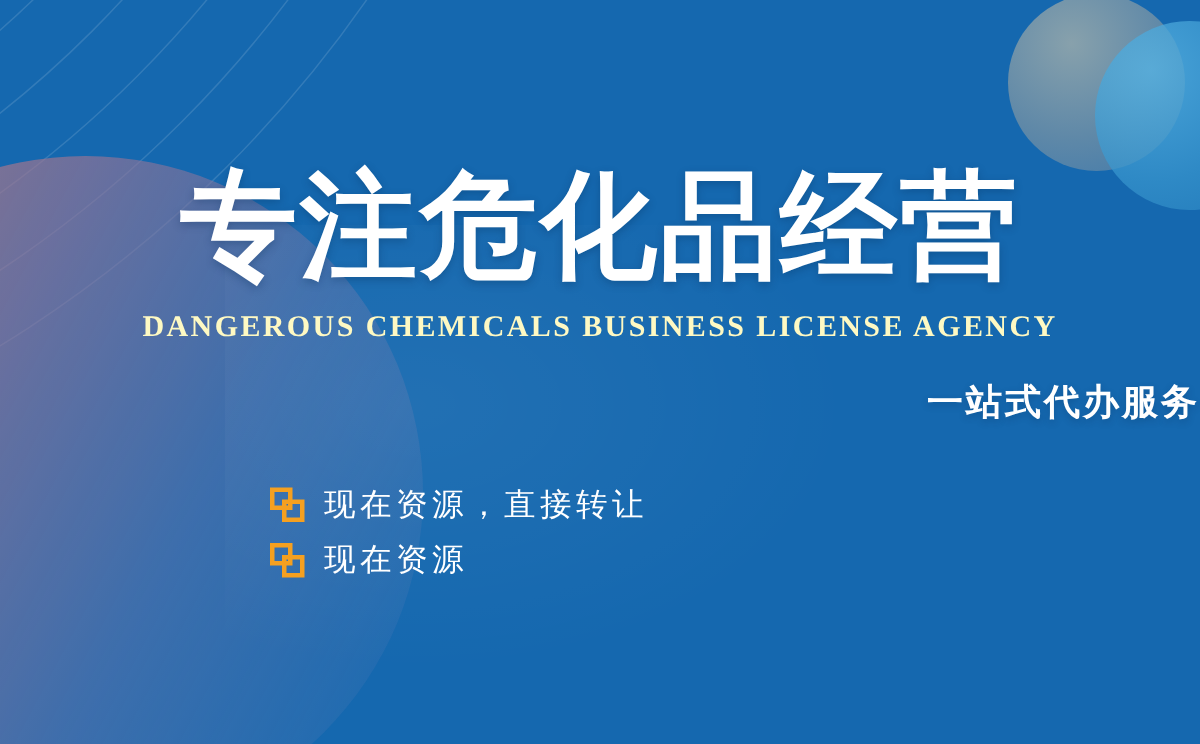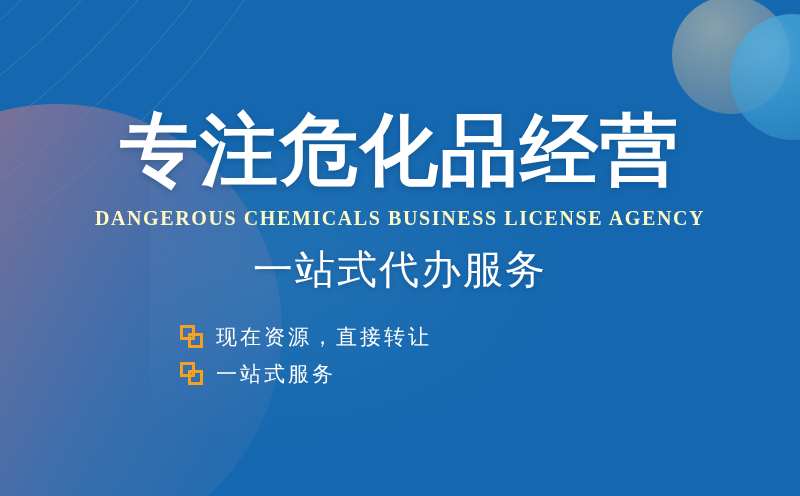--- a/index.html
+++ b/index.html
@@ -112,24 +112,24 @@
     font-weight:bold;
     color:#fef9c3;
     letter-spacing:1.6px;
     white-space:nowrap;
   }
 
   .headline-sub {
     position:absolute;
     left:0; top:245px;
     width:800px;
-    text-align:center;
-    font-size:40px;
+    text-align:right;
+    font-size:24px;
     line-height:48px;
-    font-weight:normal;
+    font-weight:bold;
     color:#ffffff;
     letter-spacing:2px;
     text-shadow:0 2px 5px rgba(0,40,80,0.25);
   }
 
   
   .bullets {
     position:absolute;
     left:180px; top:318px;
     width:420px;
@@ -206,18 +206,18 @@
         </span>
         <span class="bullet-text">现在资源，直接转让</span>
       </div>
 
 
       <div class="bullet">
         <span class="bullet-icon">
           <i class="sq-a"></i>
             <i class="sq-b"></i>
         </span>
-        <span class="bullet-text">一站式服务</span>
+        <span class="bullet-text">现在资源</span>
       </div>
 
     </div>
   </div>
 </div>
 
 </body></html>

